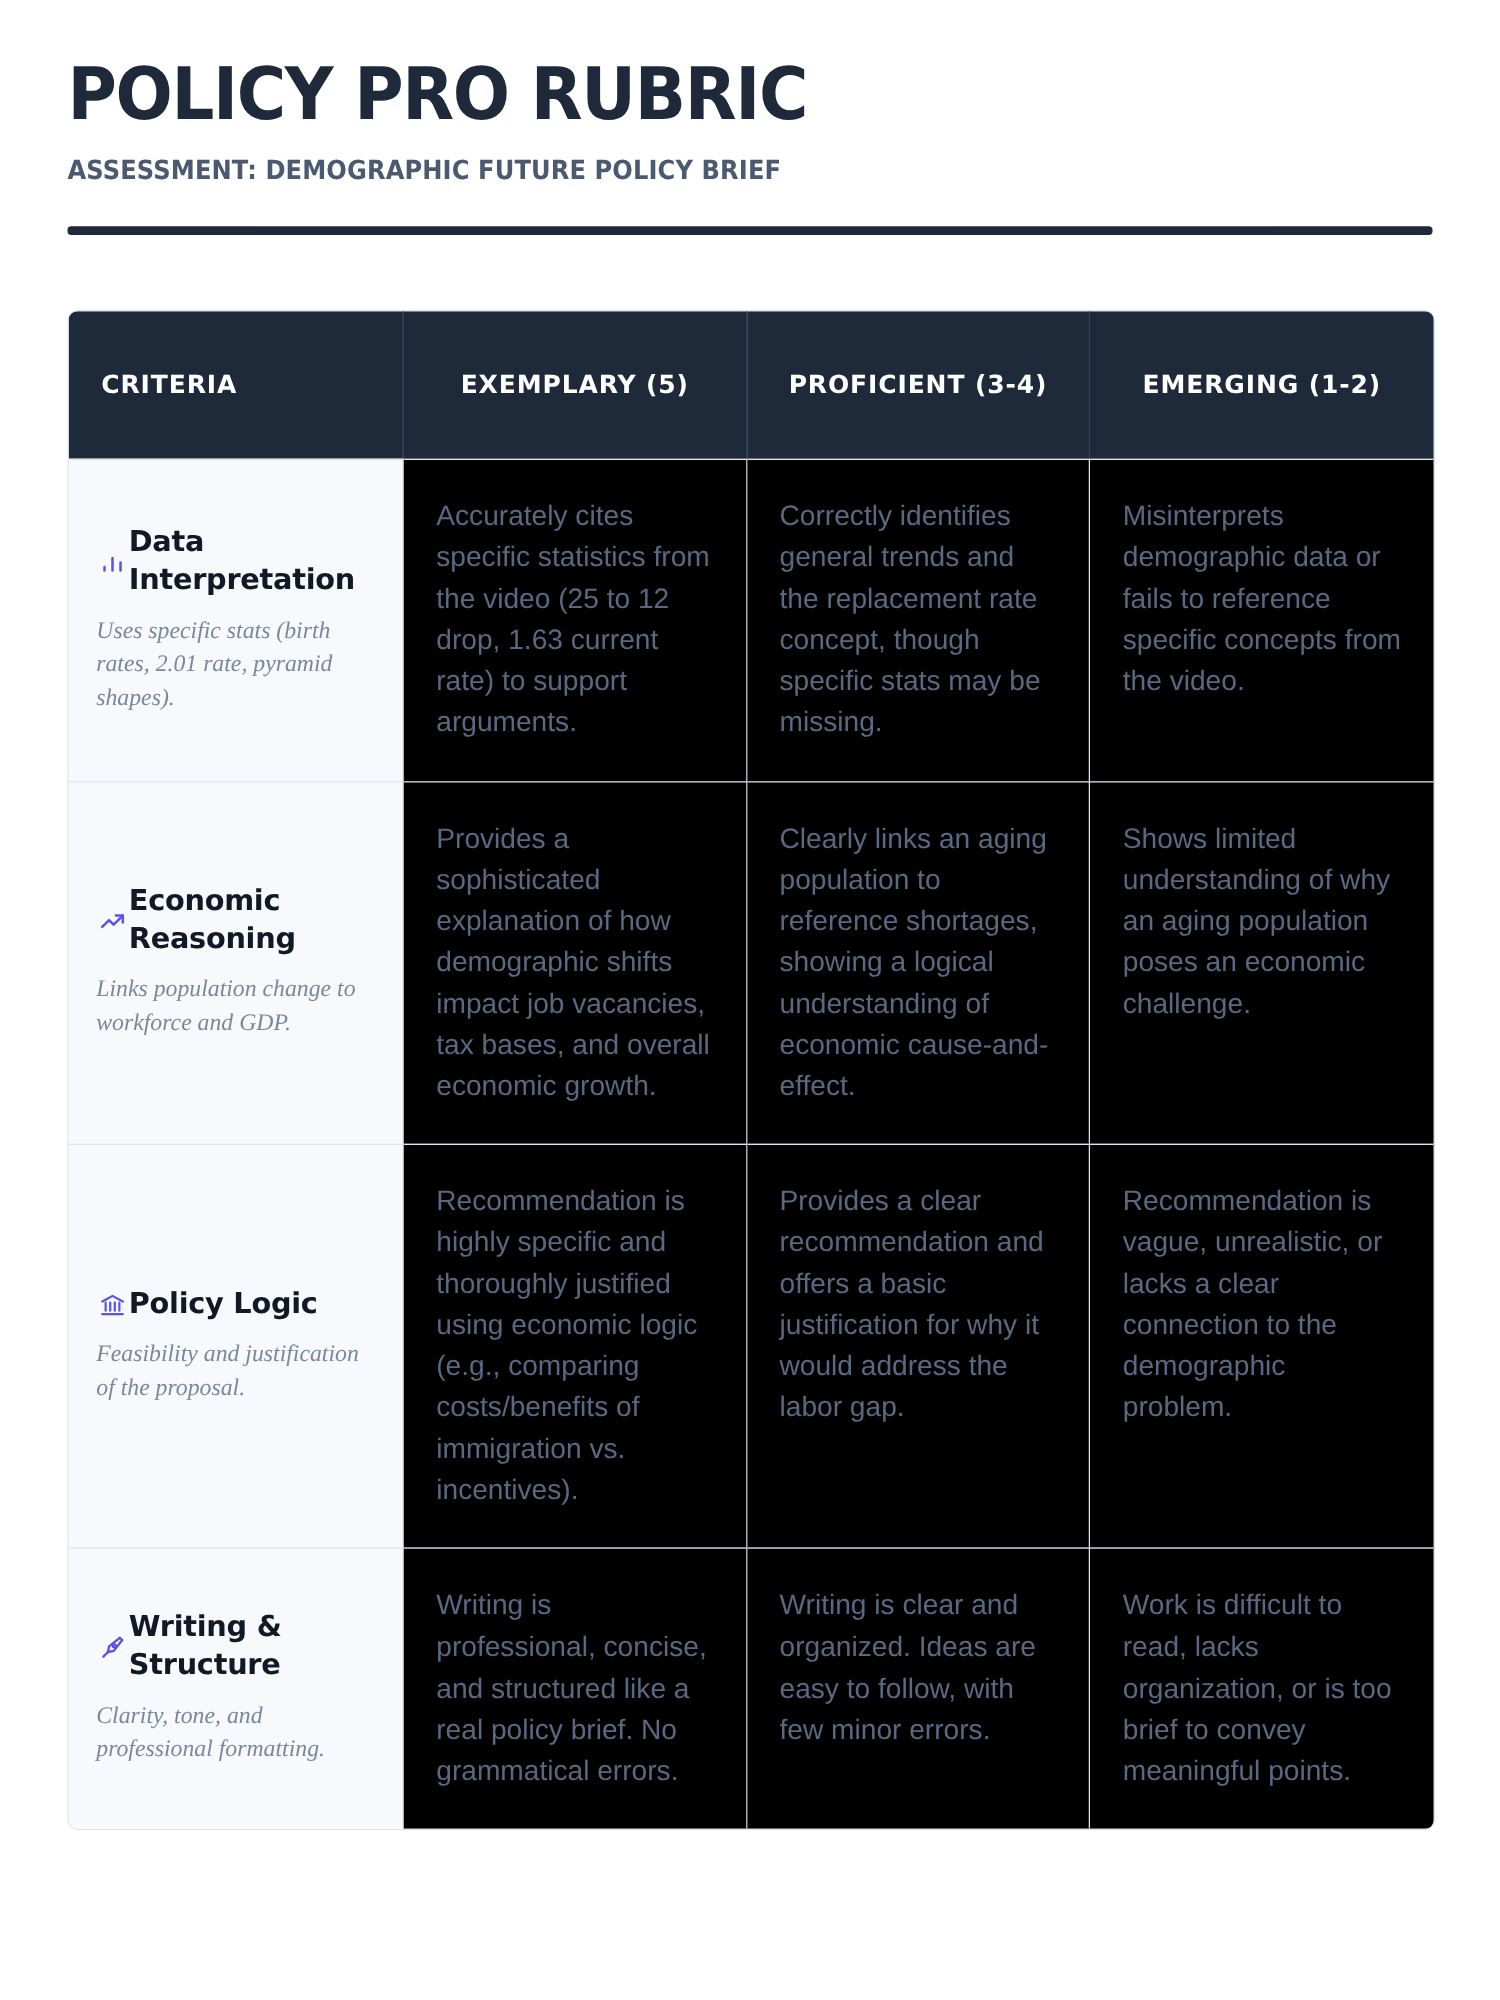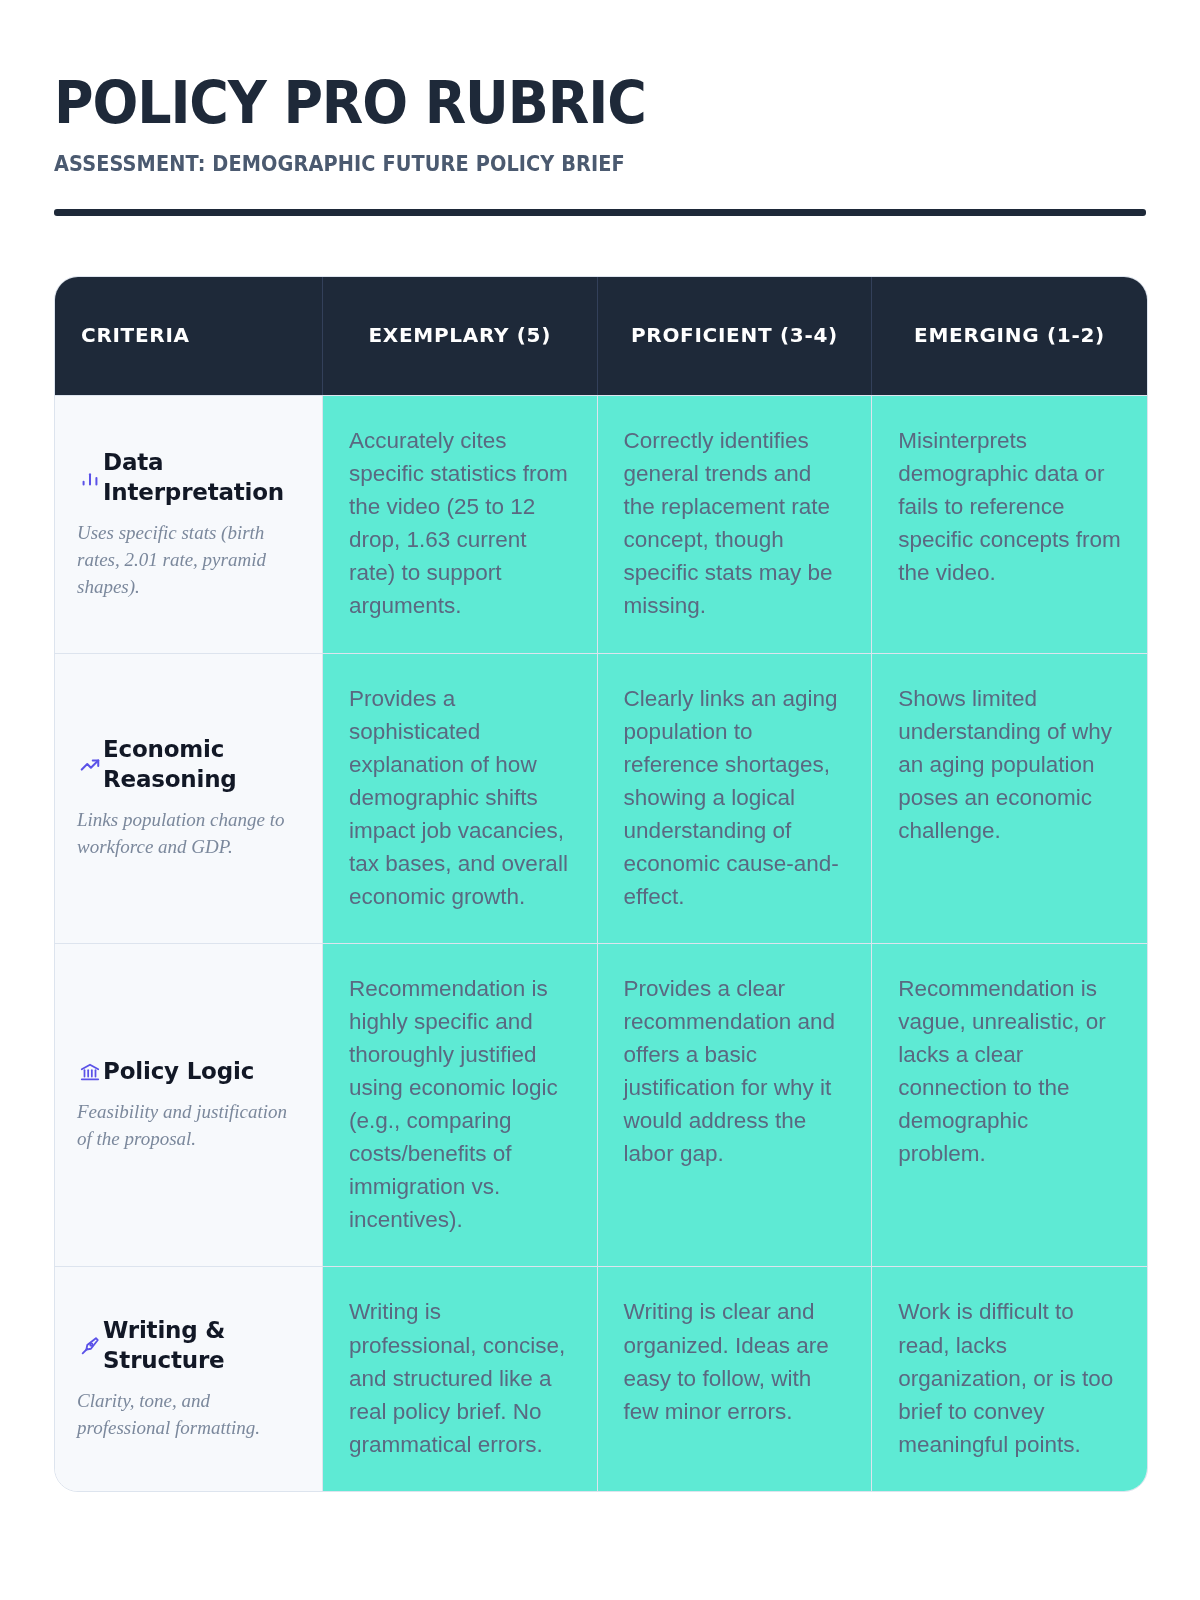--- a/index.html
+++ b/index.html
@@ -17,21 +17,21 @@
     height: 1600px;
     padding: 0 54px;
     position: relative;
   }
 
   
   .header {
     display: flex;
     align-items: flex-start;
     justify-content: center;
-    padding-top: 74px;
+    padding-top: 46px;
   }
   .header-left { flex: 1 1 auto; }
 
   .doc-title {
     font-family: "DejaVu Sans", sans-serif;
     font-size: 58px;
     line-height: 1.02;
     font-weight: 700;
     letter-spacing: -1.2px;
     color: #1e2939;
@@ -85,21 +85,21 @@
     margin-top: 33px;
   }
 
   
   .rubric {
     margin-top: 60px;
     width: 1092px;
     border-collapse: separate;
     border-spacing: 0;
     table-layout: fixed;
-    border-radius: 24px;
+    border-radius: 8px;
     overflow: hidden;
     border: 1px solid #dde4ee;
   }
   .rubric col.c-criteria { width: 268px; }
   .rubric col.c-level    { width: 274.6px; }
 
   .rubric thead th {
     background: #1e2939;
     color: #ffffff;
     font-family: "DejaVu Sans", sans-serif;
@@ -114,21 +114,21 @@
     line-height: 1.28;
   }
   .rubric thead th:last-child { border-right: none; }
   .rubric thead th.align-left { text-align: left; padding-left: 26px; }
 
   .rubric tbody td {
     border-top: 1px solid #dde4ee;
     border-right: 1px solid #dde4ee;
     vertical-align: top;
     padding: 28px 26px 30px 26px;
-    background: #5eead4;
+    background: #000000;
     font-size: 22.5px;
     line-height: 1.47;
     color: #5a6881;
   }
   .rubric tbody td:last-child { border-right: none; }
 
   .rubric tbody td.criteria-cell {
     background: #f7f9fc;
     vertical-align: middle;
     padding: 24px 22px 24px 22px;

